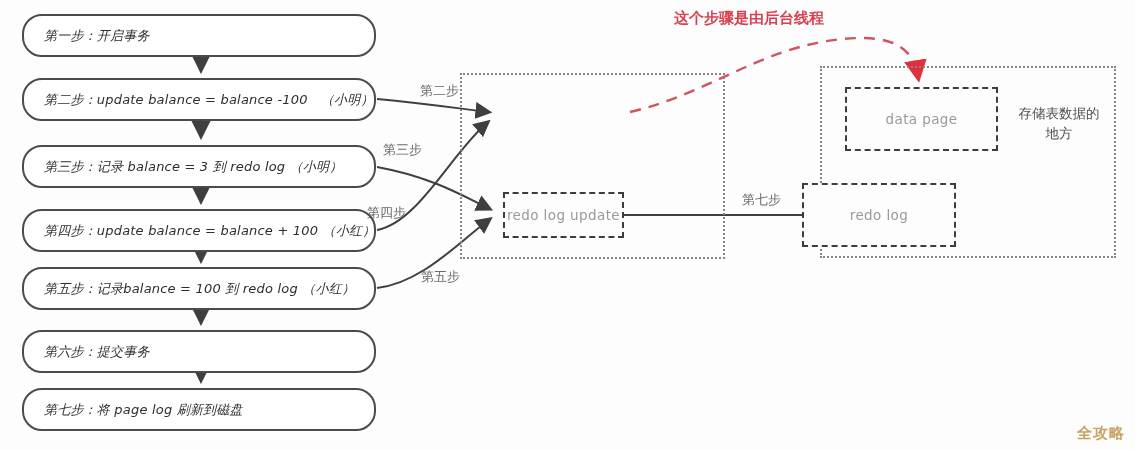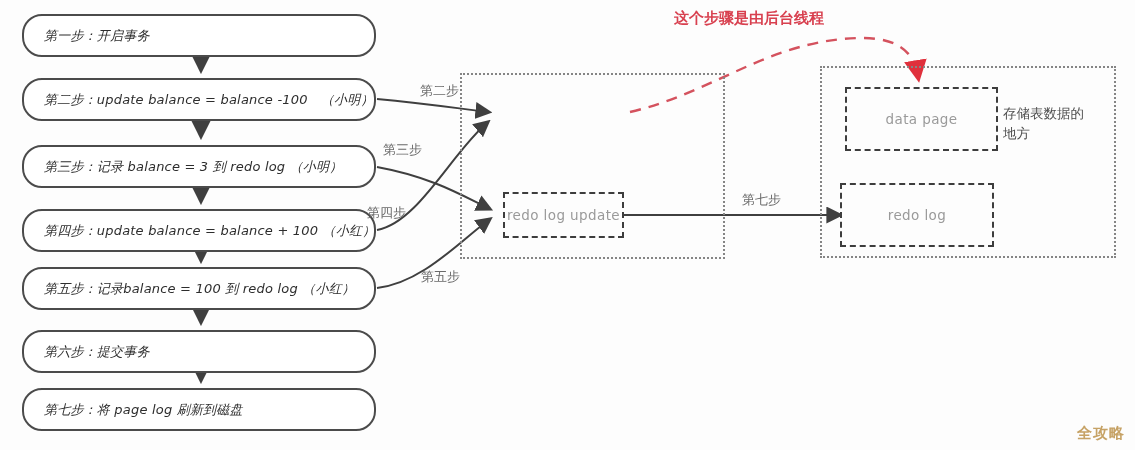--- a/index.html
+++ b/index.html
@@ -71,21 +71,21 @@
     font-size: 15px;
     font-weight: bold;
     color: #d8404f;
     line-height: 1.35;
   }
   .disk-note {
     position: absolute;
     left: 1003px;
     top: 104px;
     width: 112px;
-    text-align: left;
+    text-align: center;
     font-size: 13.5px;
     color: #4f4f4f;
     line-height: 1.45;
   }
   .watermark {
     position: absolute;
     right: 10px;
     bottom: 7px;
     font-size: 15px;
     font-weight: bold;
@@ -141,21 +141,21 @@
   <span class="edge-label" style="left:383px; top:141px">第三步</span>
   <span class="edge-label" style="left:367px; top:204px">第四步</span>
   <span class="edge-label" style="left:421px; top:268px">第五步</span>
   <span class="edge-label" style="left:742px; top:191px">第七步</span>
 
   <div class="dotted-group" style="left:460px; top:73px; width:265px; height:186px"></div>
   <div class="dashed-box" style="left:503px; top:192px; width:121px; height:46px">redo log update</div>
 
   <div class="dotted-group" style="left:820px; top:66px; width:296px; height:192px"></div>
   <div class="dashed-box" style="left:845px; top:87px; width:153px; height:64px">data page</div>
-  <div class="dashed-box" style="left:840px; top:183px; width:154px; height:64px">redo log</div>
+  <div class="dashed-box" style="left:802px; top:183px; width:154px; height:64px">redo log</div>
   <div class="disk-note">
     <div>存储表数据的</div>
     <div>地方</div>
   </div>
 
   <div class="red-note">
     <div>这个步骤是由后台线程</div>
   </div>
 
   <div class="watermark">全攻略</div>

